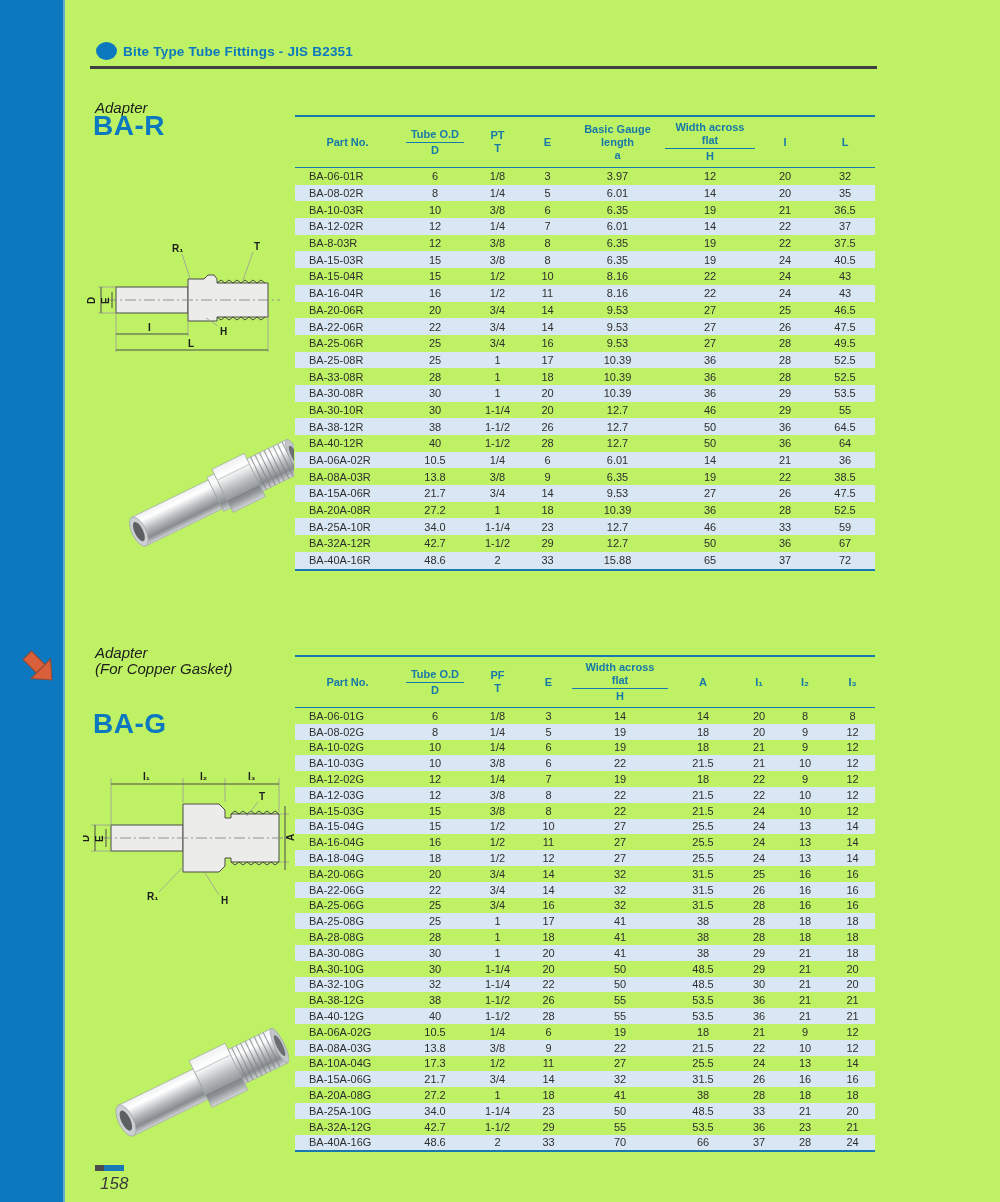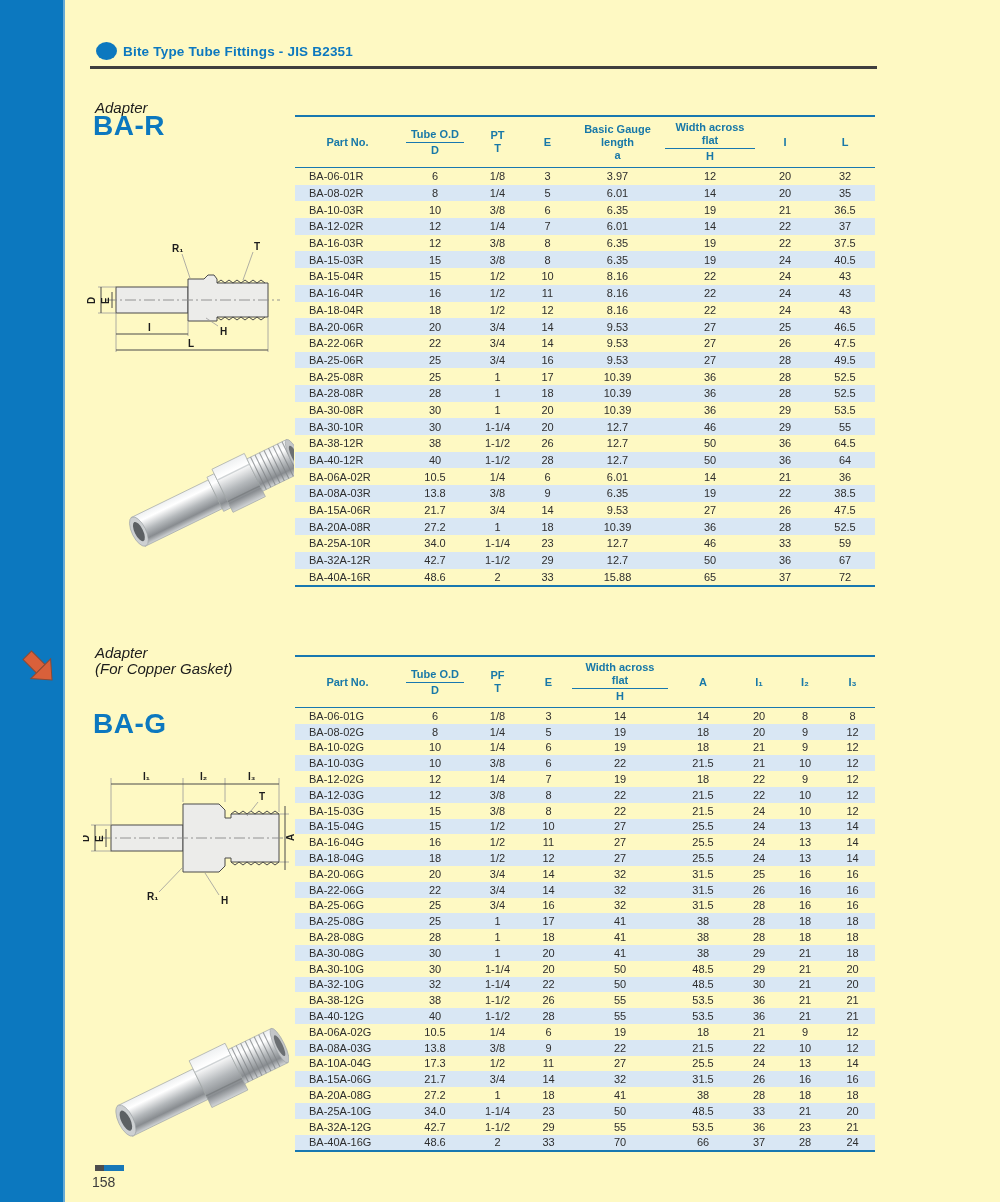--- a/index.html
+++ b/index.html
@@ -1,16 +1,16 @@
 <!DOCTYPE html>
 <html><head>
 <meta charset="utf-8">
 <style>
   html,body{margin:0;padding:0;background:#e9e9e9;}
-  .page{position:relative;width:1000px;height:1202px;background:#fef9c3;overflow:hidden;
+  .page{position:relative;width:1000px;height:1202px;background:#bef264;overflow:hidden;
         font-family:"Liberation Sans",sans-serif;}
   
   .sidebar{position:absolute;left:0;top:0;width:63px;height:1202px;background:#0c78bf;}
   .sidebar-edge{position:absolute;left:63px;top:0;width:2px;height:1202px;background:#66aad6;}
   .arrow-wrap{position:absolute;left:19px;top:647px;width:42px;height:42px;}
   
   .hdr-dot{position:absolute;left:96px;top:42px;width:21px;height:18px;border-radius:50%;background:#0c78bf;}
   .hdr-title{position:absolute;left:123px;top:44px;font-size:13.5px;font-weight:bold;color:#0c78bf;letter-spacing:.2px;}
   .hdr-rule{position:absolute;left:90px;top:66px;width:787px;height:3px;background:#3f3f3f;}
   
@@ -28,21 +28,21 @@
   .spec-table tbody tr:nth-child(even){background:#d9e7f4;}
   .spec-table tbody td:first-child{text-align:left;padding-left:14px;}
   
   .drawing,.photo{position:absolute;}
   .dim{stroke:#4a4a4a;stroke-width:1;}
   .ext{stroke:#9a9a9a;stroke-width:.8;}
   .lbl{font-family:"Liberation Sans",sans-serif;font-size:10px;font-weight:bold;fill:#1c1c1c;}
   
   .foot-bar-dark{position:absolute;left:95px;top:1165px;width:9px;height:6px;background:#4d4d4d;}
   .foot-bar-blue{position:absolute;left:104px;top:1165px;width:20px;height:6px;background:#1878b8;}
-  .page-num{position:absolute;left:92px;top:1174px;font-size:14px;color:#3c3c3c;}
+  .page-num{position:absolute;left:100px;top:1174px;font-size:17px;color:#3c3c3c;font-style:italic;}
 </style>
 </head>
 <body>
 
 <div class="page">
 
   <div class="sidebar"></div>
   <div class="sidebar-edge"></div>
   <div class="arrow-wrap">
     <svg width="42" height="42" viewBox="0 0 42 42">
@@ -194,21 +194,21 @@
           <td>BA-12-02R</td>
           <td>12</td>
           <td>1/4</td>
           <td>7</td>
           <td>6.01</td>
           <td>14</td>
           <td>22</td>
           <td>37</td>
         </tr>
         <tr>
-          <td>BA-16-03R</td>
+          <td>BA-8-03R</td>
           <td>12</td>
           <td>3/8</td>
           <td>8</td>
           <td>6.35</td>
           <td>19</td>
           <td>22</td>
           <td>37.5</td>
         </tr>
         <tr>
           <td>BA-15-03R</td>
@@ -234,30 +234,20 @@
           <td>BA-16-04R</td>
           <td>16</td>
           <td>1/2</td>
           <td>11</td>
           <td>8.16</td>
           <td>22</td>
           <td>24</td>
           <td>43</td>
         </tr>
         <tr>
-          <td>BA-18-04R</td>
-          <td>18</td>
-          <td>1/2</td>
-          <td>12</td>
-          <td>8.16</td>
-          <td>22</td>
-          <td>24</td>
-          <td>43</td>
-        </tr>
-        <tr>
           <td>BA-20-06R</td>
           <td>20</td>
           <td>3/4</td>
           <td>14</td>
           <td>9.53</td>
           <td>27</td>
           <td>25</td>
           <td>46.5</td>
         </tr>
         <tr>
@@ -284,21 +274,21 @@
           <td>BA-25-08R</td>
           <td>25</td>
           <td>1</td>
           <td>17</td>
           <td>10.39</td>
           <td>36</td>
           <td>28</td>
           <td>52.5</td>
         </tr>
         <tr>
-          <td>BA-28-08R</td>
+          <td>BA-33-08R</td>
           <td>28</td>
           <td>1</td>
           <td>18</td>
           <td>10.39</td>
           <td>36</td>
           <td>28</td>
           <td>52.5</td>
         </tr>
         <tr>
           <td>BA-30-08R</td>

